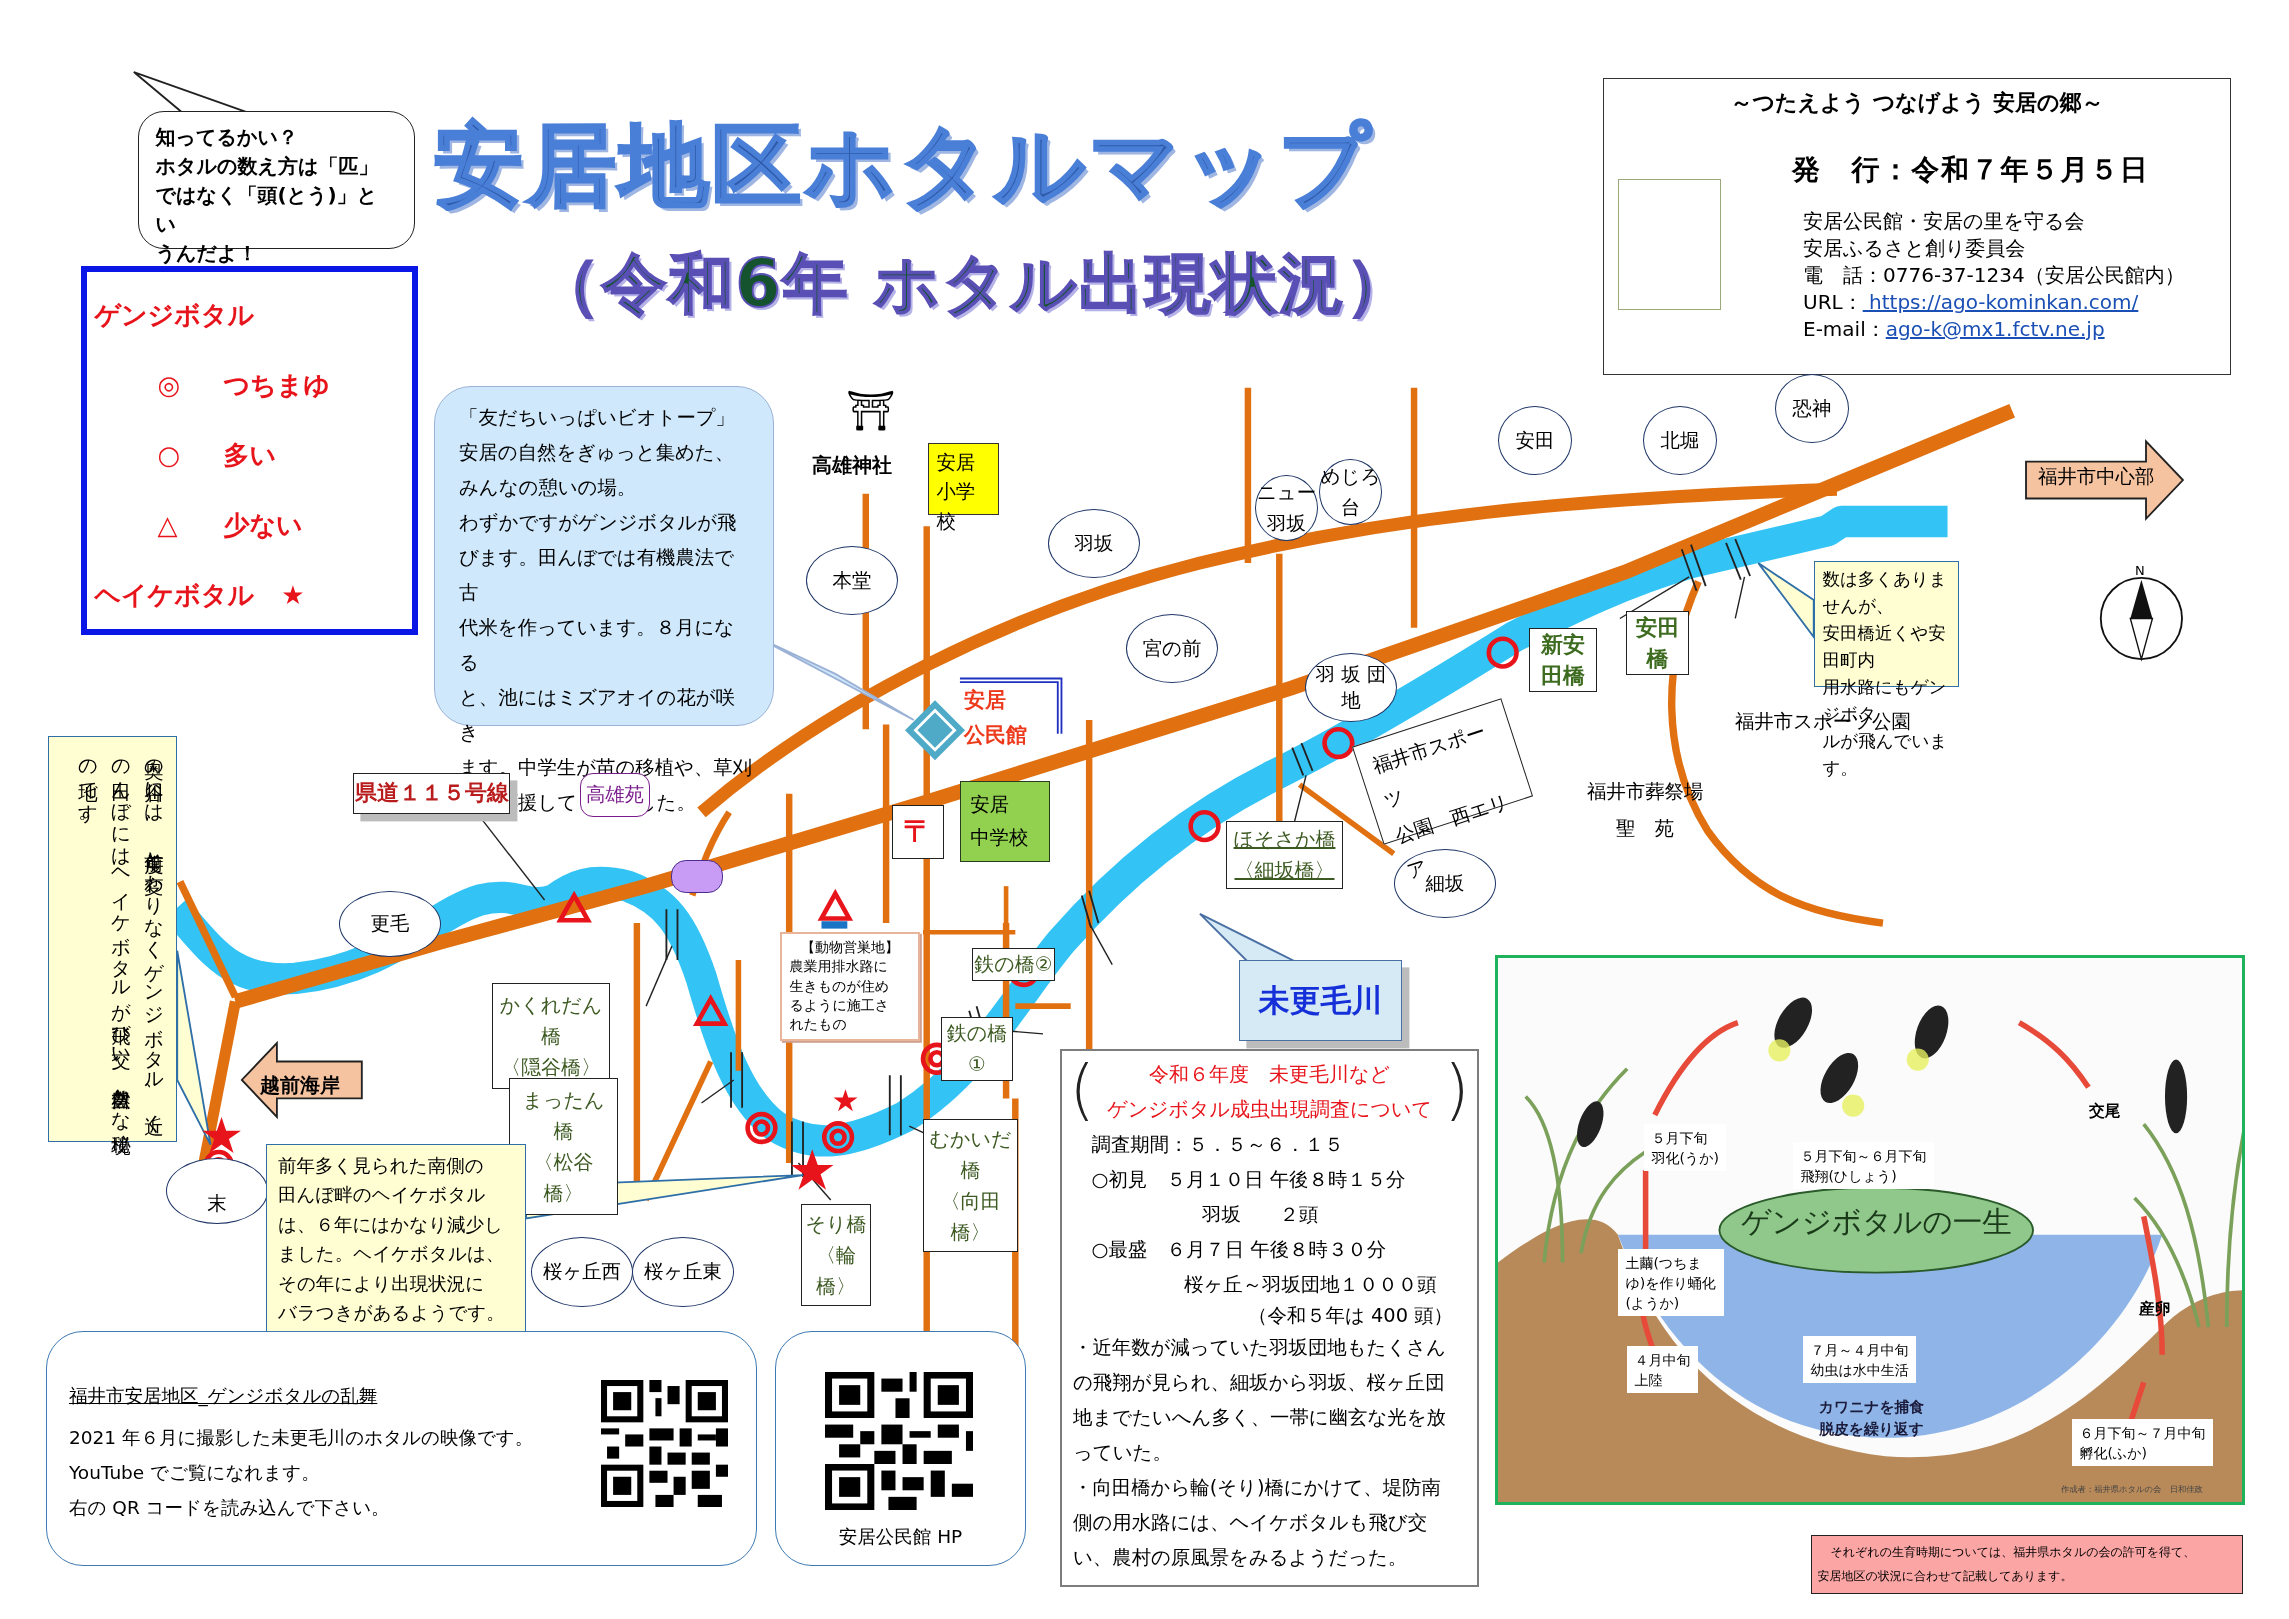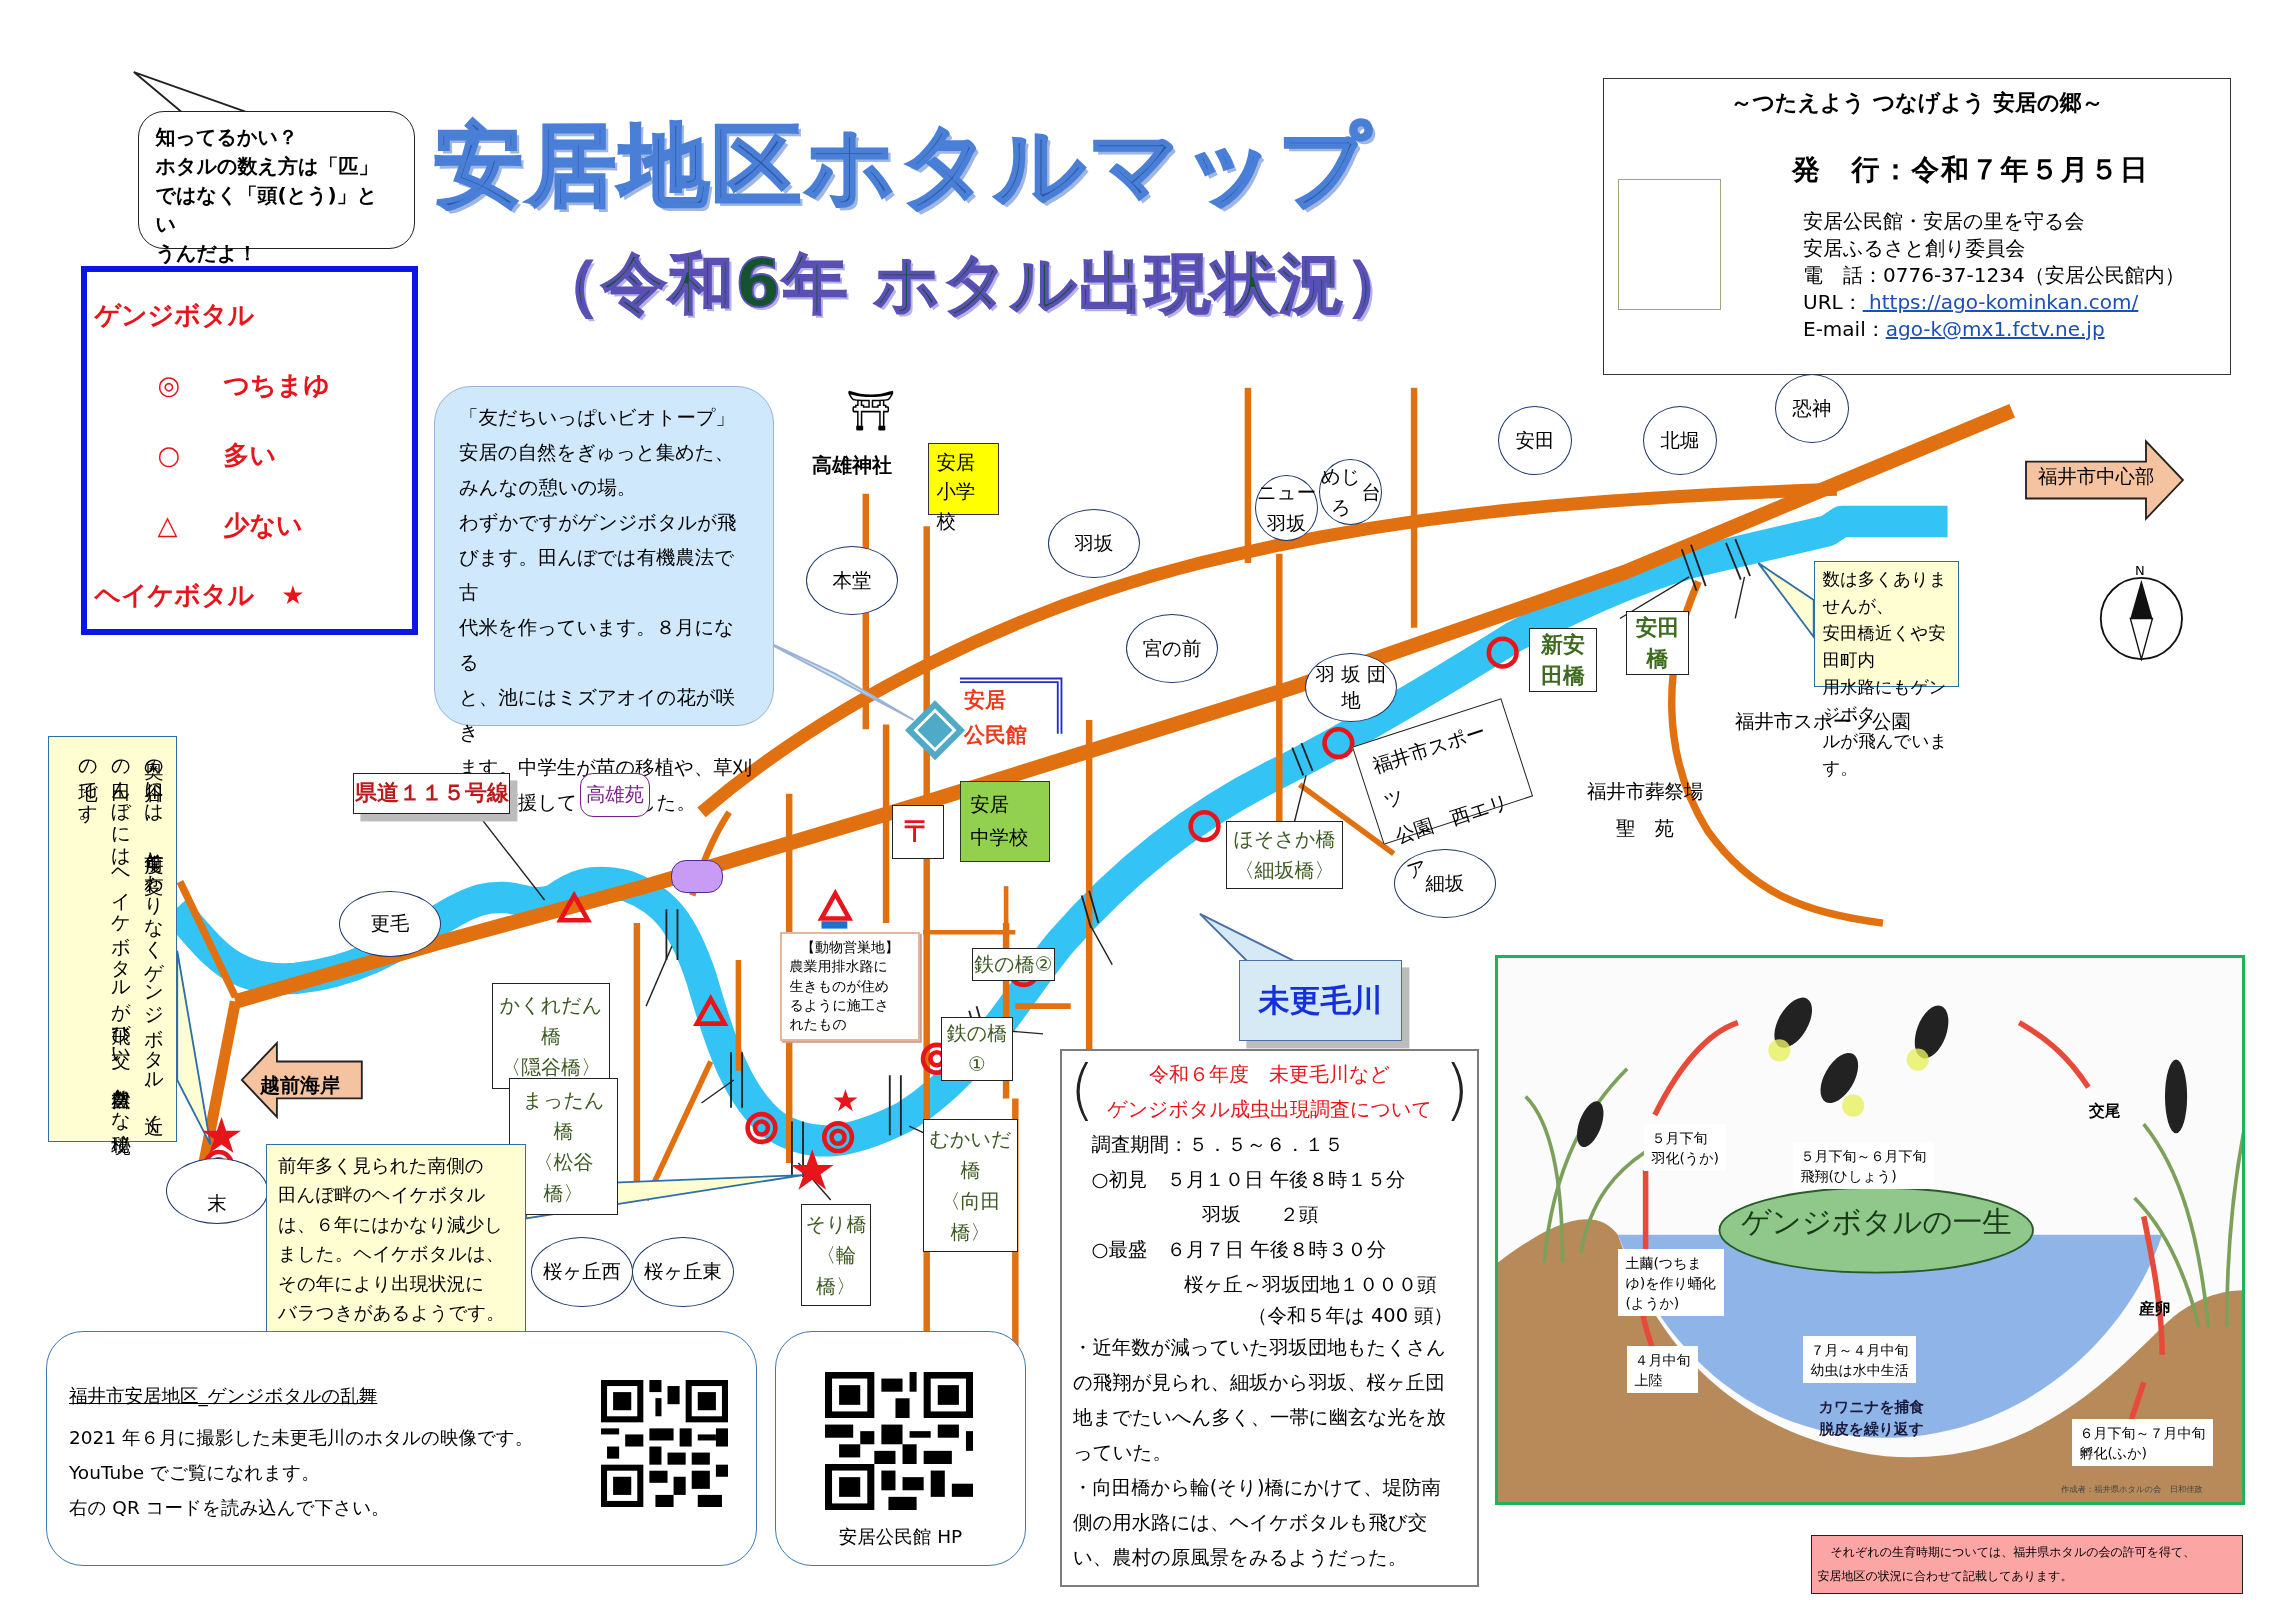--- a/index.html
+++ b/index.html
@@ -251,21 +251,21 @@
 </div>
 <div class="box" style="left:892px;top:805px;width:52px;height:54px;text-align:center;line-height:50px;color:#e8141b;font-size:29.5px;font-weight:bold;">〒</div>
 
 <div class="oval" style="left:806px;top:546px;width:92px;height:69px;">本堂</div>
 <div class="oval" style="left:1048px;top:509px;width:92px;height:69px;">羽坂</div>
 <div class="oval" style="left:1126px;top:614px;width:92px;height:69px;">宮の前</div>
 <div class="oval" style="left:1255px;top:475px;width:63px;height:66px;flex-direction:column;line-height:31px;">
   <span>ニュー</span>
     <span>羽坂</span>
 </div>
-<div class="oval" style="left:1319px;top:459px;width:63px;height:66px;flex-direction:row;line-height:31px;">
+<div class="oval" style="left:1319px;top:459px;width:63px;height:66px;flex-direction:column;line-height:31px;">
   <span>めじろ</span>
     <span>台</span>
 </div>
 <div class="oval" style="left:1305px;top:653px;width:92px;height:69px;">羽 坂 団 地</div>
 <div class="oval" style="left:1498px;top:406px;width:74px;height:69px;">安田</div>
 <div class="oval" style="left:1643px;top:406px;width:74px;height:69px;">北堀</div>
 <div class="oval" style="left:1775px;top:374px;width:74px;height:69px;">恐神</div>
 <div class="oval" style="left:339px;top:891px;width:102px;height:66px;">更毛</div>
 <div class="oval" style="left:166px;top:1158px;width:102px;height:66px;padding-top:26px;">末</div>
 <div class="oval" style="left:531px;top:1237px;width:102px;height:70px;">桜ヶ丘西</div>
@@ -308,21 +308,21 @@
 <div class="bridge" style="left:923px;top:1119px;width:95px;padding:3.7px 0;">
   <div>むかいだ橋</div>
     <div>〈向田橋〉</div>
 </div>
 <div class="bridge" style="left:941px;top:1017px;width:72px;padding:0;">
   <div>鉄の橋①</div>
 </div>
 <div class="bridge" style="left:972px;top:948px;width:83px;padding:0;">
   <div>鉄の橋②</div>
 </div>
-<div class="bridge" style="left:1226px;top:821px;width:117px;padding:1.8px 0;">
+<div class="bridge" style="left:1226px;top:821px;width:117px;padding:1.8px 0;text-decoration:underline;">
   <div>ほそさか橋</div>
     <div>〈細坂橋〉</div>
 </div>
 <div class="bridge bridge-strong" style="left:1529px;top:628px;width:68px;padding:0 1.8px;">
   <div>新安田橋</div>
 </div>
 <div class="bridge bridge-strong" style="left:1626px;top:611px;width:63px;padding:0 1.8px;">
   <div>安田橋</div>
 </div>
 

